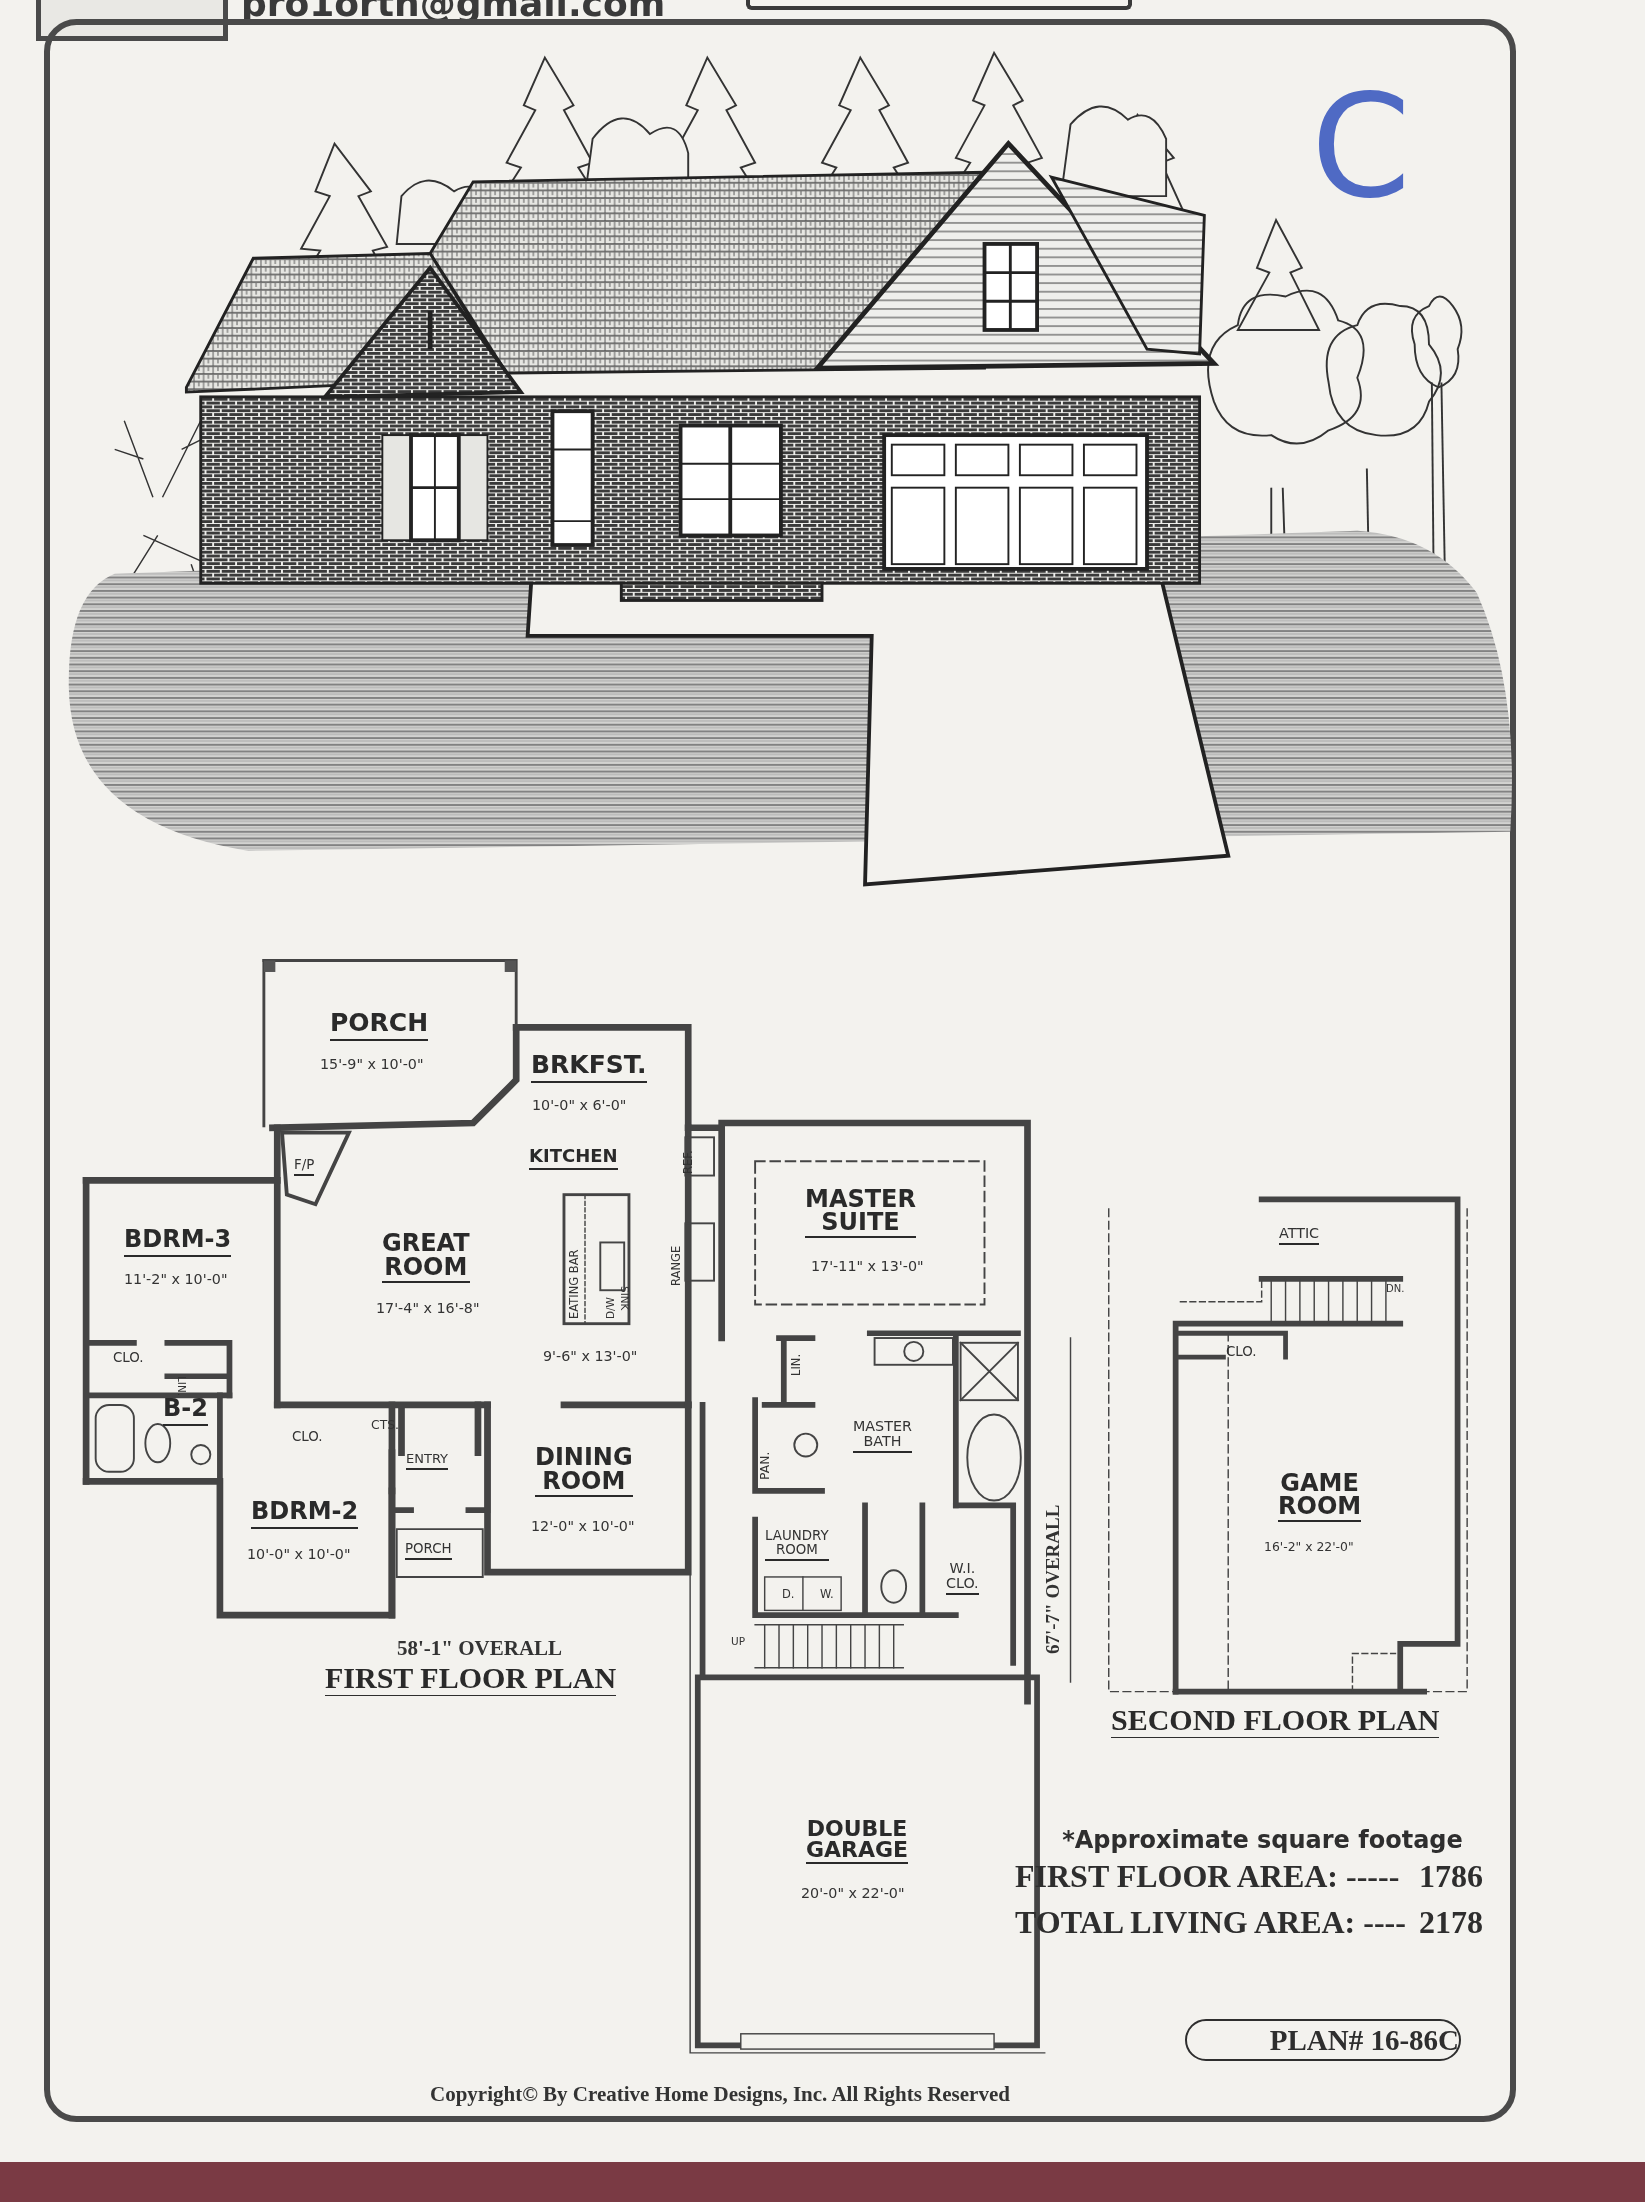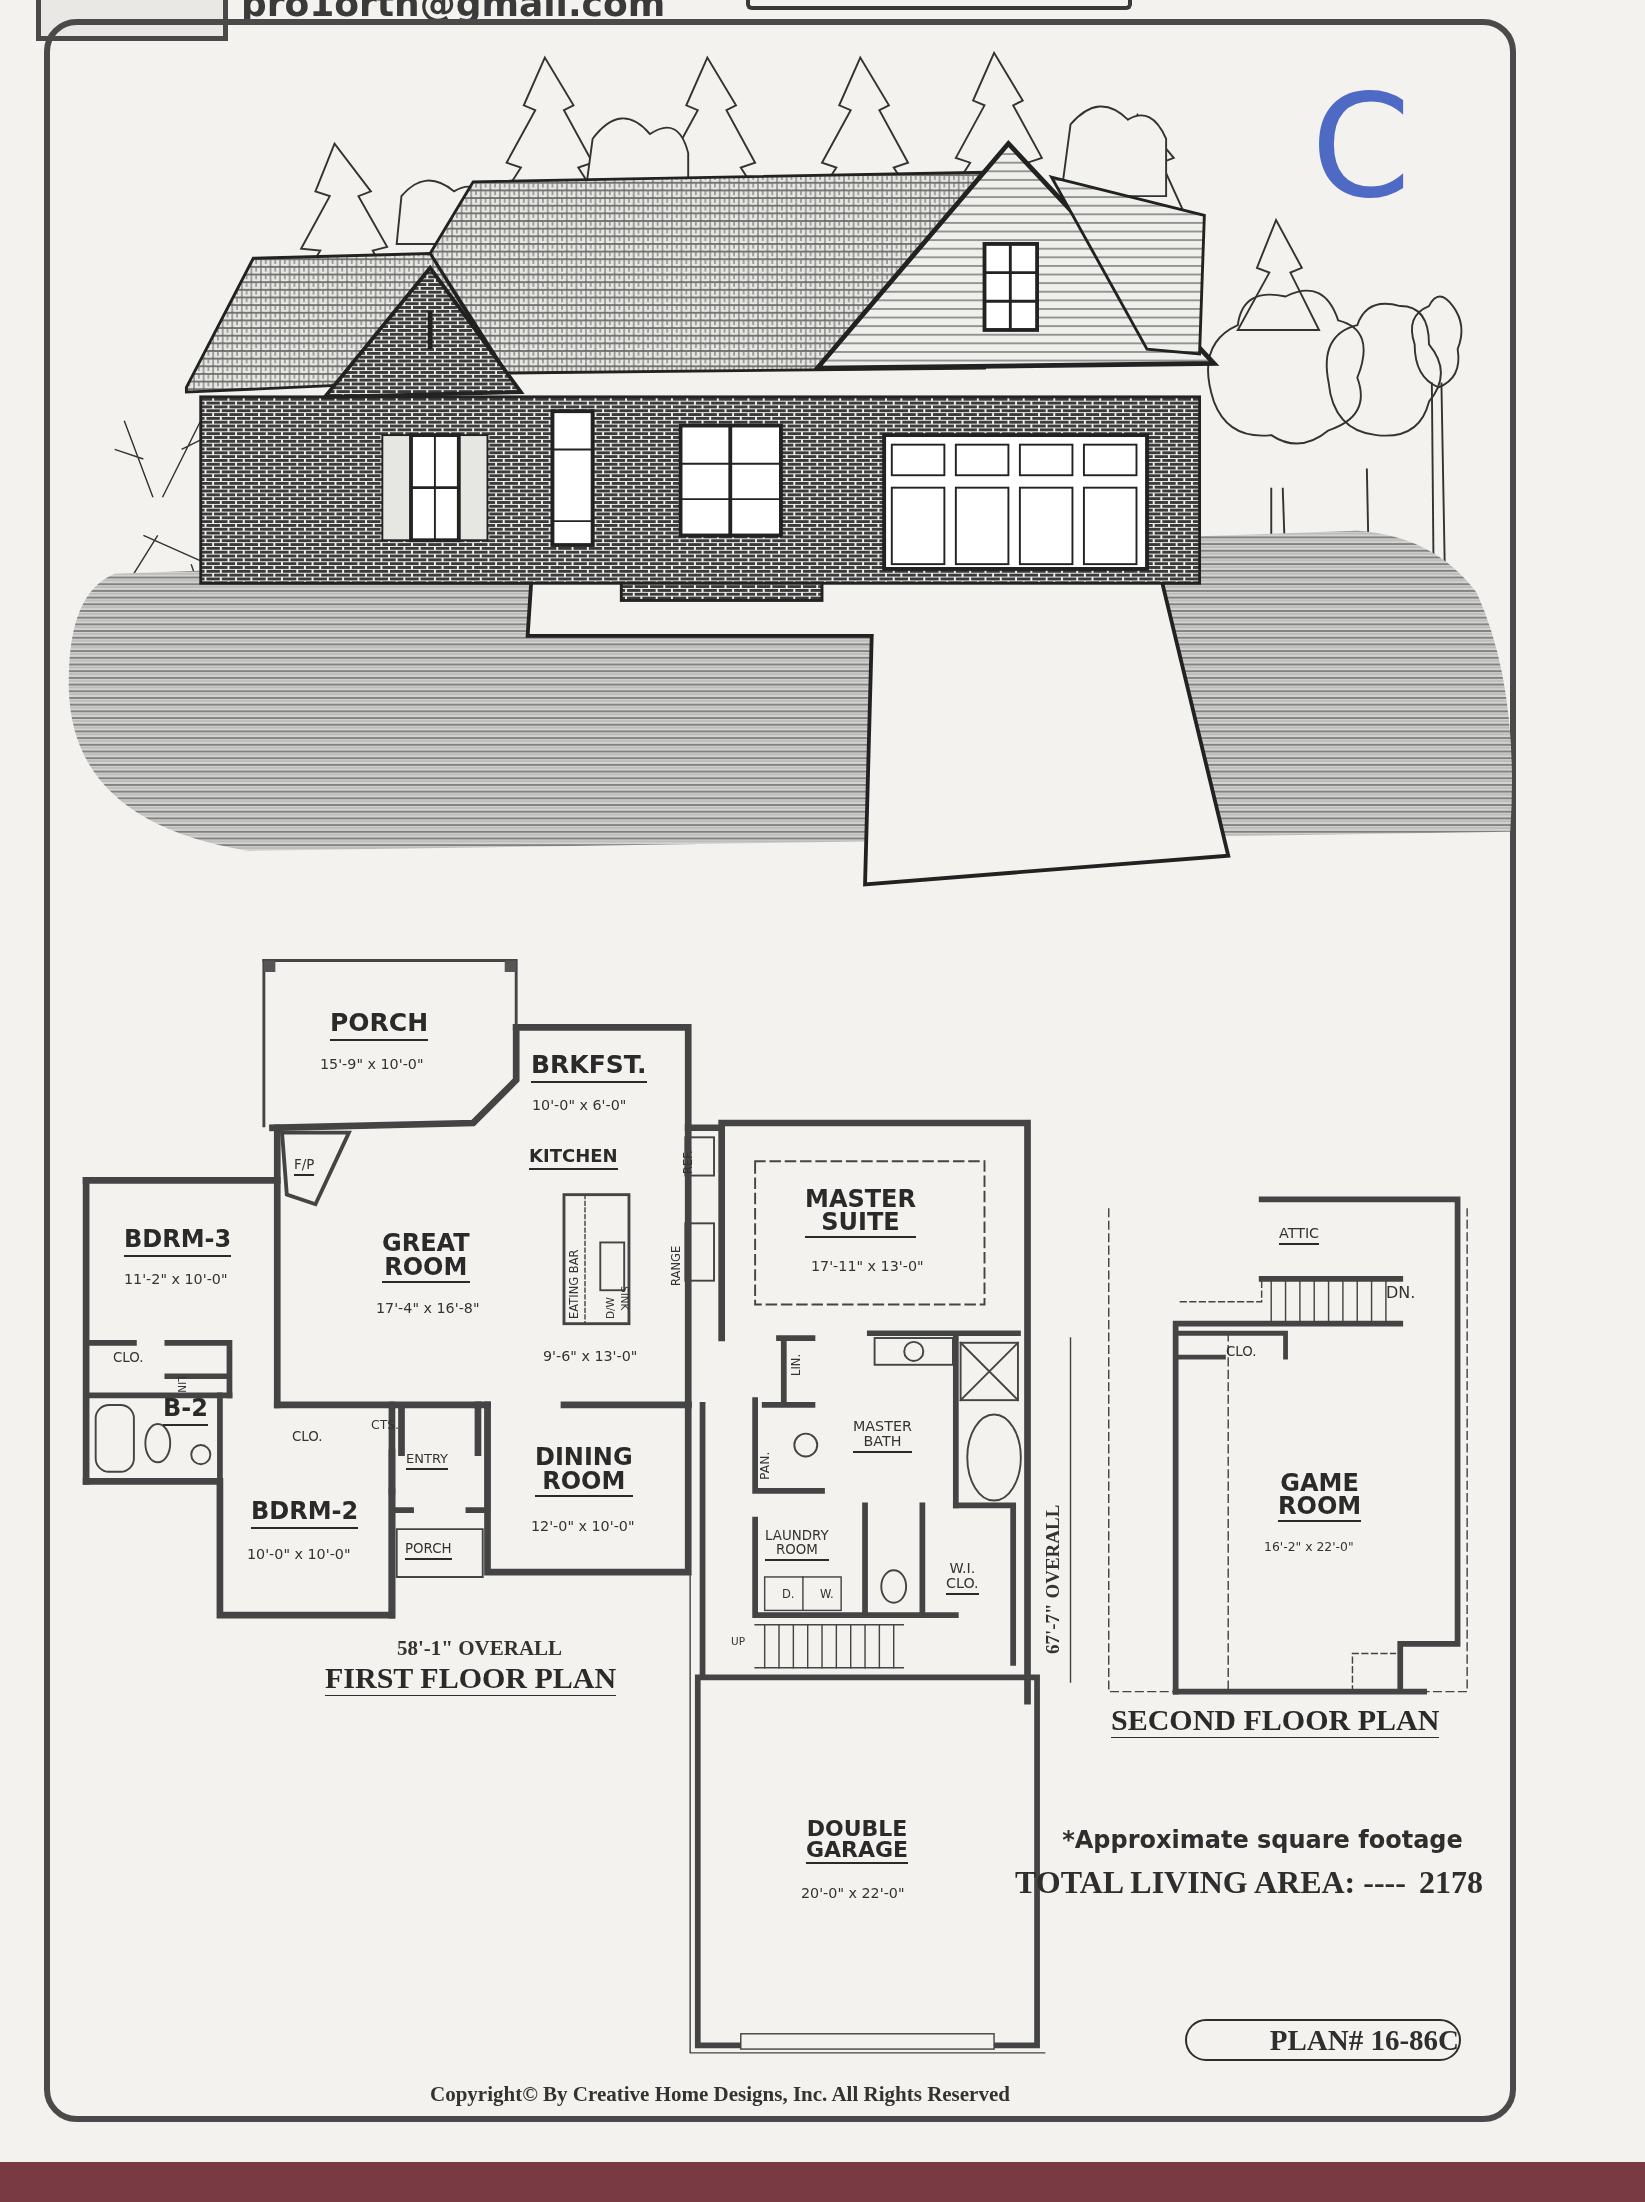--- a/index.html
+++ b/index.html
@@ -331,31 +331,35 @@
 <div class="thin" style="left:757px;top:1480px;font-size:12.4px;transform:rotate(-90deg);transform-origin:left top;">PAN.</div>
 <div class="thin" style="left:782px;top:1587px;font-size:11.5px;">D.</div>
 <div class="thin" style="left:820px;top:1587px;font-size:11.5px;">W.</div>
 <div class="thin" style="left:731px;top:1635px;font-size:10.5px;">UP</div>
 
 <div class="thin serif" style="left:397px;top:1636px;font-size:21px;">58'-1" OVERALL</div>
 <div class="lbl serif" style="left:325px;top:1661px;font-size:30px;border-bottom:1.9px solid #2e2e2e;">FIRST FLOOR PLAN</div>
 <div class="thin serif" style="left:1042px;top:1654px;font-size:19px;transform:rotate(-90deg);transform-origin:left top;">67'-7" OVERALL</div>
 
 <div class="thin ul" style="left:1279px;top:1225px;font-size:14.3px;">ATTIC</div>
-<div class="thin" style="left:1386px;top:1283px;font-size:16px;">DN.</div>
+<div class="thin" style="left:1386px;top:1283px;font-size:10px;">DN.</div>
 <div class="thin" style="left:1226px;top:1344px;font-size:13.4px;">CLO.</div>
 <div class="lbl ul" style="left:1278px;top:1472px;font-size:24px;line-height:23px;">
   <div>GAME</div>
   <div>ROOM</div>
 </div>
 <div class="dim" style="left:1264px;top:1539px;font-size:12.4px;">16'-2" x 22'-0"</div>
 <div class="lbl serif" style="left:1111px;top:1703px;font-size:30px;border-bottom:1.9px solid #2e2e2e;">SECOND FLOOR PLAN</div>
 
 <div class="area-block">
   <div class="area-note">*Approximate square footage</div>
+  <div class="area-row">
+    <span>FIRST FLOOR AREA: -----</span>
+    <span>1786</span>
+  </div>
   <div class="area-row" style="margin-top:9.6px;">
     <span>TOTAL LIVING AREA: ----</span>
     <span>2178</span>
   </div>
 </div>
 
 <div class="plan-badge">PLAN# 16-86C</div>
 <div class="copyright">Copyright© By Creative Home Designs, Inc. All Rights Reserved</div>
 
 

